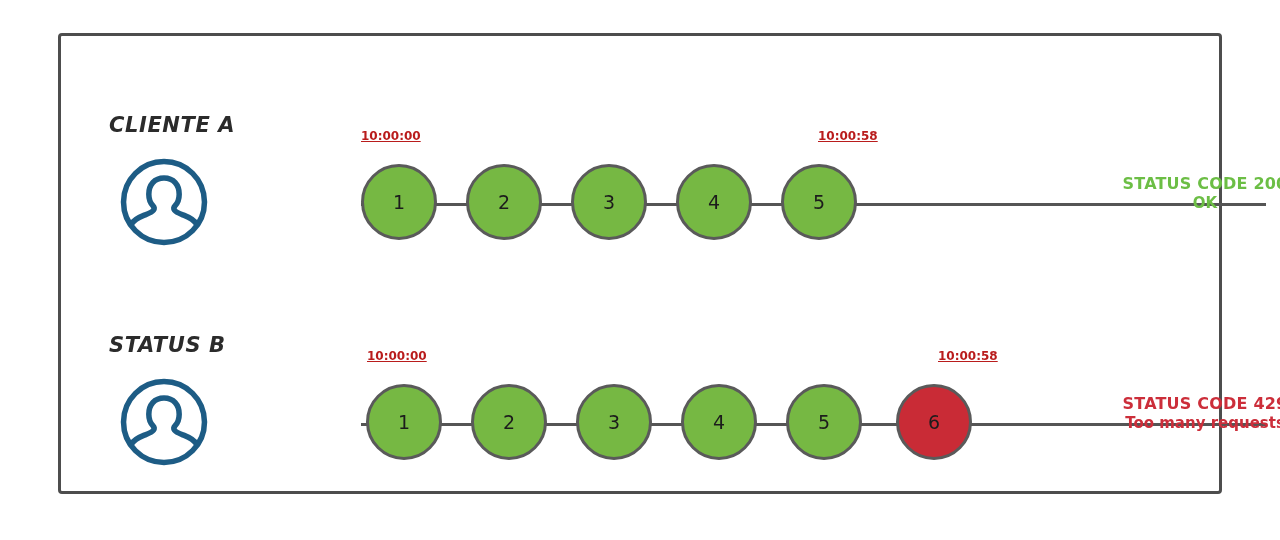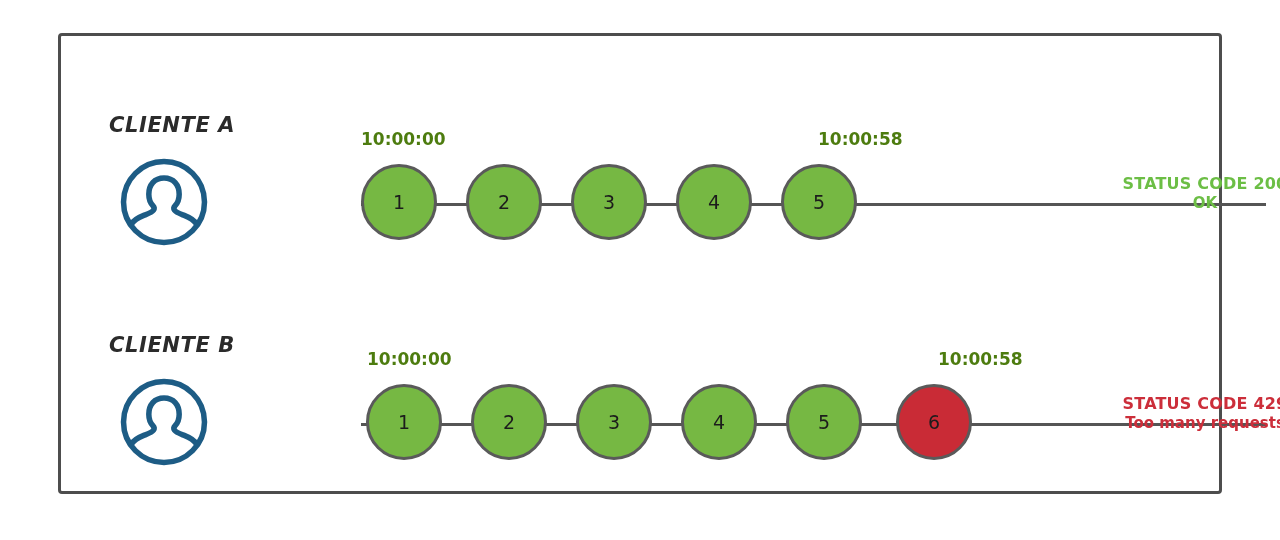--- a/index.html
+++ b/index.html
@@ -99,24 +99,25 @@
     z-index: 2;
   }
   .node.ok   { background: #76b843; }
   .node.fail { background: #c92b36; }
 
   
   .timestamp {
     position: absolute;
     top: -27px;
     font-family: "DejaVu Sans", sans-serif;
-    font-size: 17px;
+    font-size: 12px;
     font-weight: bold;
-    color: #4d7c0f;
+    color: #b91c1c;
     white-space: nowrap;
+    text-decoration: underline;
   }
 
   
   .status {
     position: absolute;
     top: 18px;
     left: 786px;
     width: 230px;
     text-align: center;
     font-family: "DejaVu Sans", sans-serif;
@@ -181,21 +182,21 @@
 
         <div class="status green">
           <span class="status-main">STATUS CODE 200</span>
           <span class="status-sub">OK</span>
         </div>
       </div>
     </div>
 
     <div class="client-row" id="row-b">
 
-      <div class="client-label">CLIENTE B</div>
+      <div class="client-label">STATUS B</div>
 
       <div class="avatar">
         <svg viewBox="0 0 100 100" xmlns="http://www.w3.org/2000/svg">
           <circle cx="50" cy="50" r="44" fill="none" stroke="#1d5c85" stroke-width="6"></circle>
           <path d="M50 24
                    c-10.5 0 -16.5 7.5 -16.5 17.5
                    c0 6 2 10 4.5 12.5
                    c1.5 1.5 1.5 3.5 0.5 5
                    c-1.5 2.2 -5 3.4 -10.5 5.6
                    c-6.5 2.6 -11 5.6 -13.2 9.2

